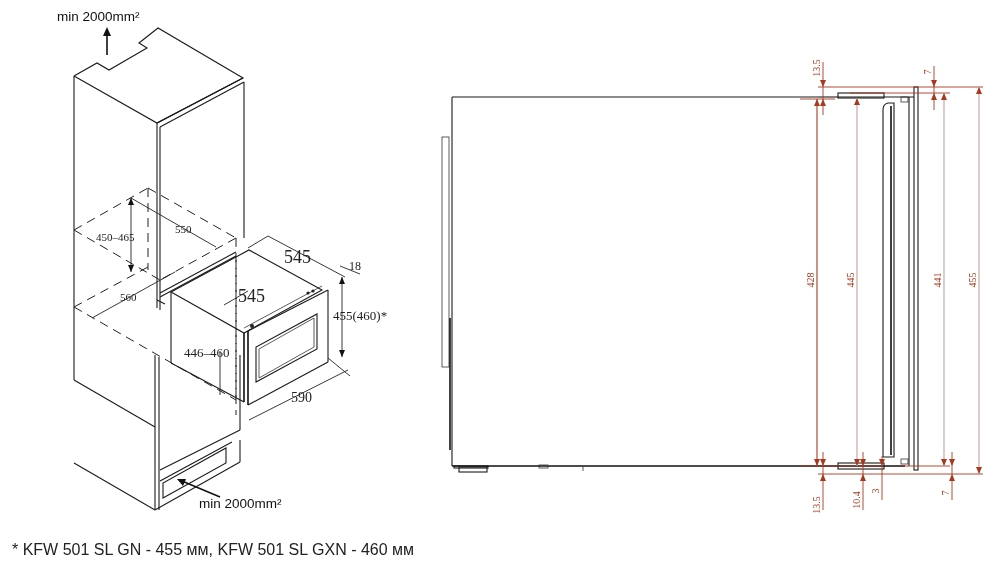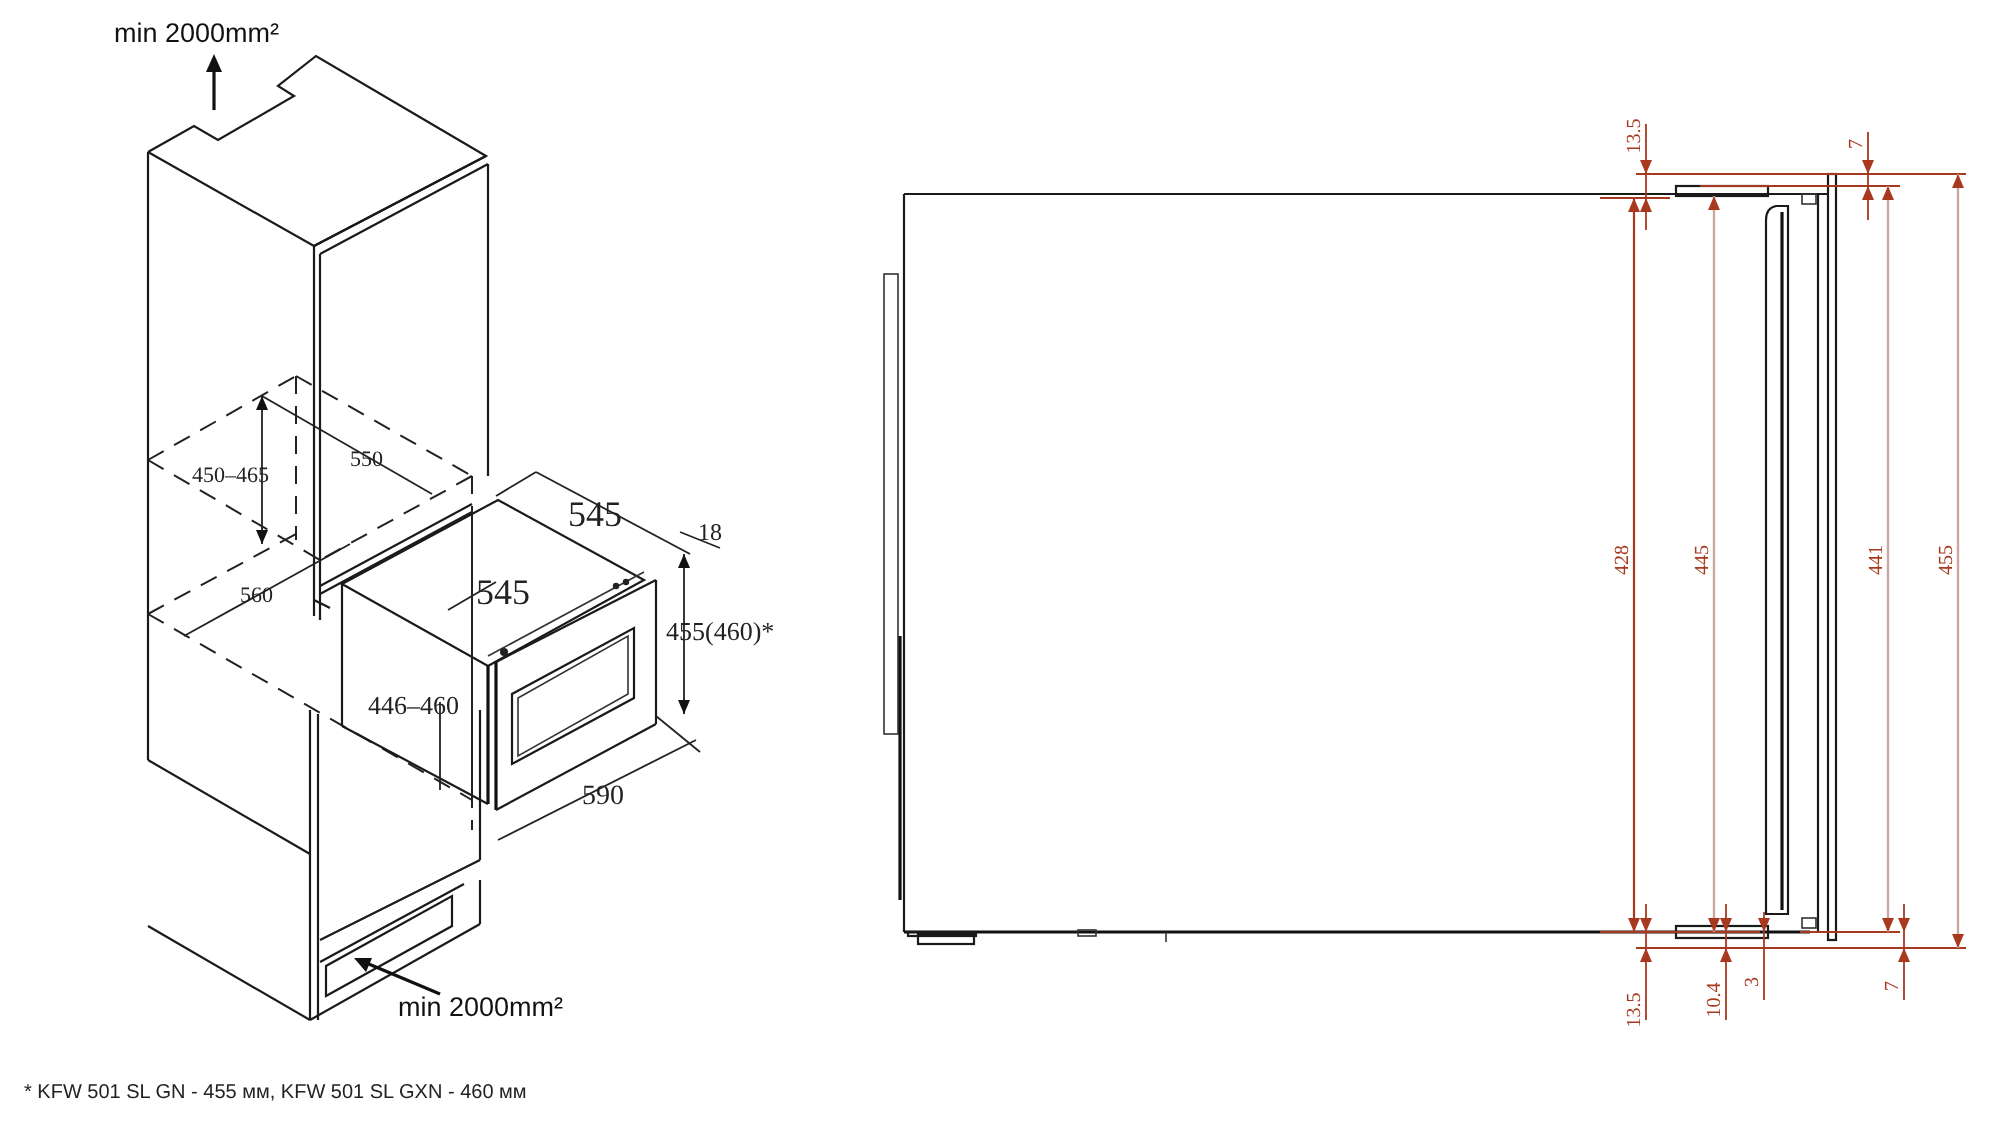--- a/index.html
+++ b/index.html
@@ -12,21 +12,21 @@
   .dash { stroke: #222; stroke-width: 1; fill: none; stroke-dasharray: 9 6; }
   .dim { stroke: #222; stroke-width: 0.9; fill: none; }
   .red { stroke: #a8391f; stroke-width: 1.1; fill: none; }
   .red-thin { stroke: #a8391f; stroke-width: 0.9; fill: none; }
   .pink { stroke: #c9a8a2; stroke-width: 1.2; fill: none; }
   .arr-red { fill: #a8391f; }
   .arr-blk { fill: #111; }
   .t-serif { font-family: "Liberation Serif", "DejaVu Serif", serif; fill: #222; }
   .t-sans { font-family: "Liberation Sans", "DejaVu Sans", sans-serif; fill: #111; }
   .t-red { font-family: "Liberation Serif", "DejaVu Serif", serif; fill: #a8391f; font-size: 10px; }
-  .footnote { position: absolute; left: 12px; top: 541px; font-family: "Liberation Sans", sans-serif; font-size: 10px; color: #222; white-space: nowrap; }
+  .footnote { position: absolute; left: 12px; top: 541px; font-family: "Liberation Sans", sans-serif; font-size: 16px; color: #222; white-space: nowrap; }
 </style>
 </head>
 <body>
 
 <div id="stage">
 <svg width="1000" height="562" viewBox="0 0 1000 562" xmlns="http://www.w3.org/2000/svg">
 
   <g>
 
     <polyline class="ln" points="74,76 97,63 109,70 147,48 139,43 158,28 243,78 157,123 74,76"></polyline>

